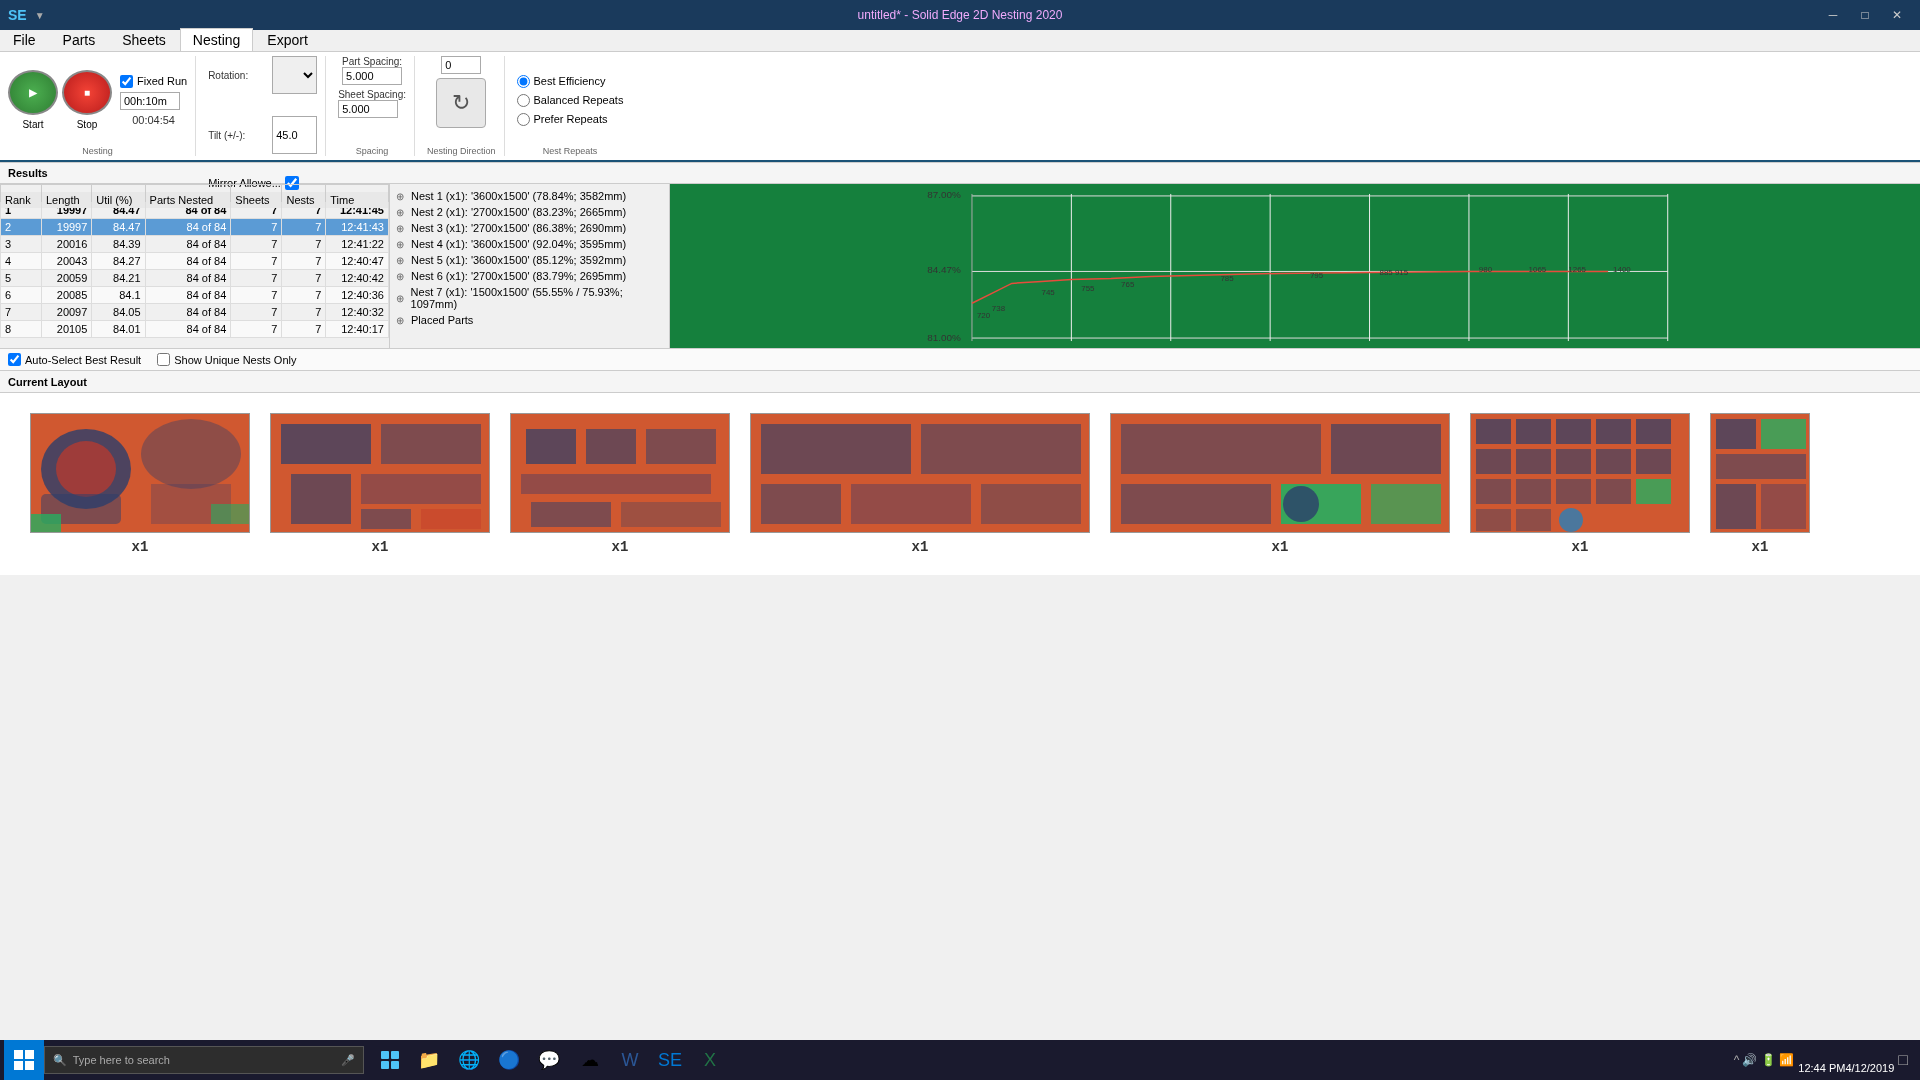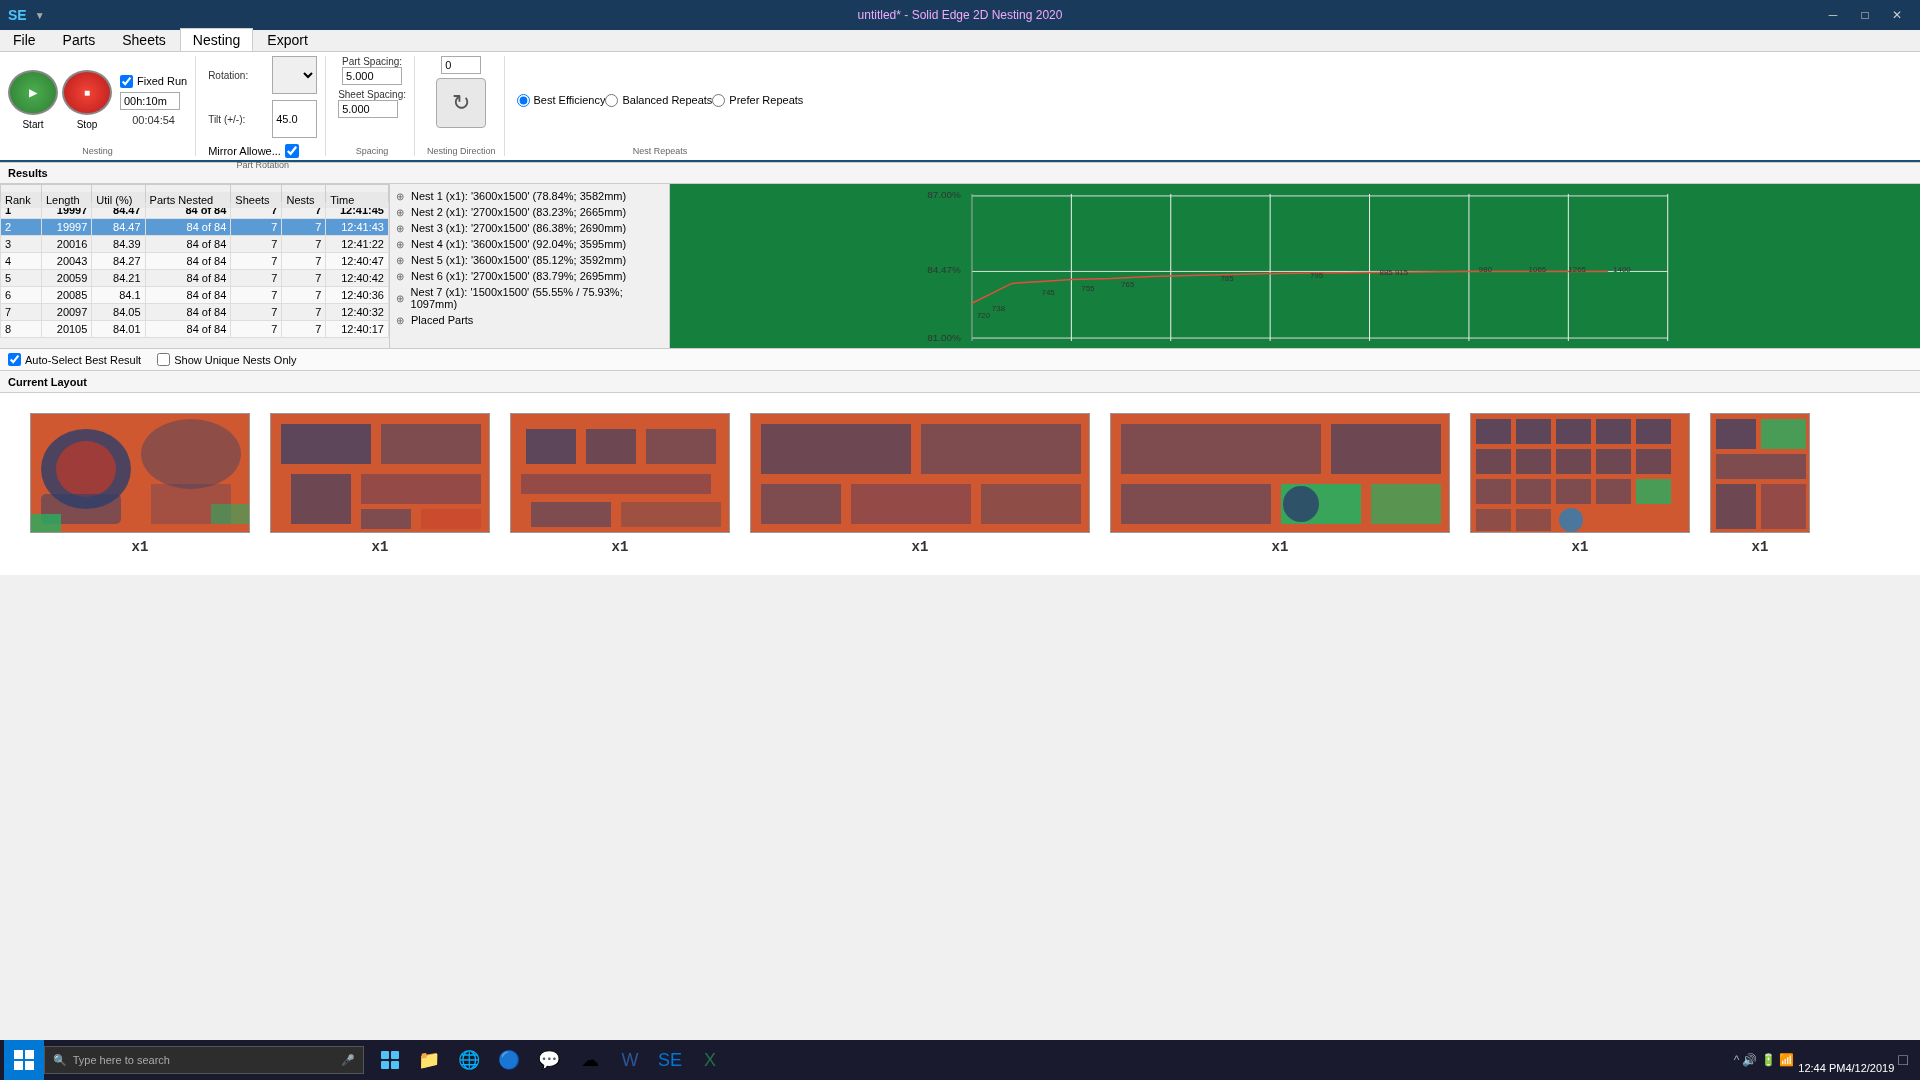--- a/index.html
+++ b/index.html
@@ -314,21 +314,21 @@
         <div class="time-input">
           <input class="small-input" type="text" value="00h:10m" style="">
         </div>
         <div class="timer">00:04:54</div>
       </div>
     </div>
     <div class="ribbon-group-label">Nesting</div>
   </div>
 
   <div class="ribbon-group">
-    <div class="ribbon-group-content" style="flex-direction:column;align-items:flex-start;gap:4px;">
+    <div class="ribbon-group-content" style="flex-direction:column;align-items:flex-start;gap:20px;">
       <div class="field-row">
         <span class="field-label">Rotation:</span>
         <select class="field-input">
           <option>90</option><option>45</option><option>30</option><option>1</option>
         </select>
       </div>
       <div class="field-row">
         <span class="field-label">Tilt (+/-):</span>
         <input class="field-input" type="text" value="45.0" style="">
       </div>
@@ -356,21 +356,21 @@
 
   <div class="ribbon-group">
     <div class="ribbon-group-content" style="flex-direction:column;align-items:center;gap:4px;">
       <input class="small-input" type="text" value="0" style="width: 40px;">
       <div class="direction-btn">↻</div>
     </div>
     <div class="ribbon-group-label">Nesting Direction</div>
   </div>
 
   <div style="display:flex;flex-direction:column;">
-    <div class="radio-group" style="flex:1;justify-content:center;display:flex;flex-direction:row;gap:0;">
+    <div class="radio-group" style="flex:1;justify-content:center;display:flex;flex-direction:column;gap:6px;">
       <div class="radio-row">
         <input type="radio" name="repeats" checked="" style="">
         <span>Best Efficiency</span>
       </div>
       <div class="radio-row">
         <input type="radio" name="repeats" style="">
         <span>Balanced Repeats</span>
       </div>
       <div class="radio-row">
         <input type="radio" name="repeats" style="">

